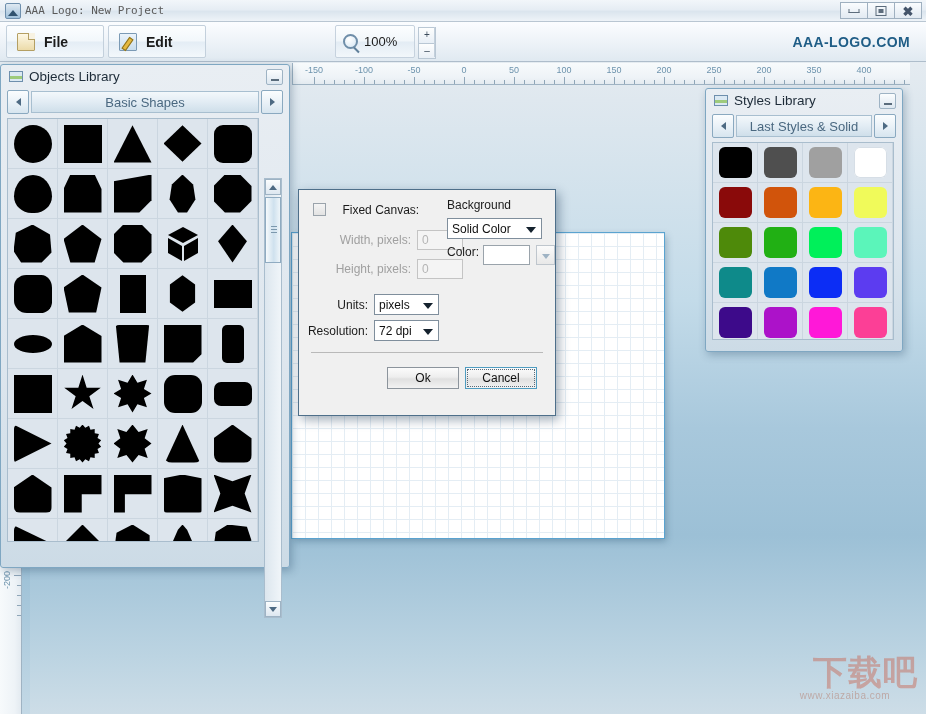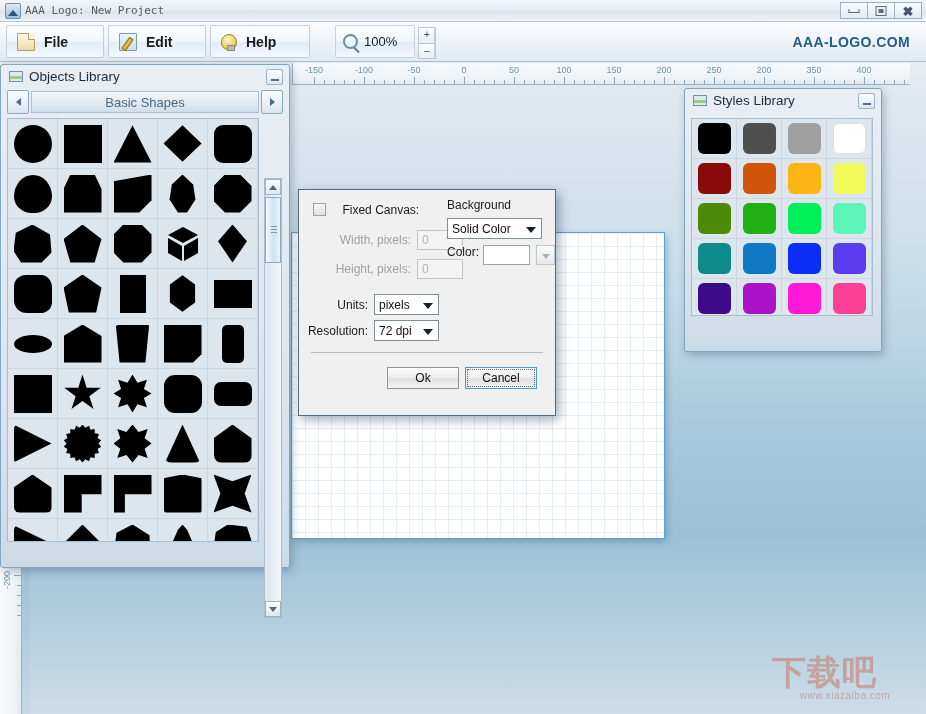--- a/index.html
+++ b/index.html
@@ -198,21 +198,21 @@
     position: absolute; left: 0px; top: 18px; width: 16px; height: 66px;
     background: linear-gradient(to right, #f6fafc, #cfe1ee 55%, #eef5f9);
     border: 1px solid #8fabc1;
   }
   .vscroll .thumb::after {
     content:""; position:absolute; left:5px; top:28px; width:6px; height:7px;
     background: repeating-linear-gradient(to bottom, #7c98ad 0 1px, transparent 1px 3px);
   }
 
   
-  #stylib { left: 684px; top: 88px; width: 198px; height: 264px; }
+  #stylib { left: 705px; top: 88px; width: 198px; height: 264px; }
   #stygrid { height: 198px; }
   #stygrid .sgrid { display: grid; grid-template-columns: repeat(4, 45px); }
   .scell {
     width: 45px; height: 40px; border-right: 1px solid #cbd6e0; border-bottom: 1px solid #cbd6e0;
     display: flex; align-items: center; justify-content: center;
   }
   .swatch { width: 33px; height: 31px; border-radius: 6px; }
 
   
   #dialog {
@@ -285,21 +285,21 @@
   .ico-editsel { width:16px; height:14px; background: linear-gradient(to bottom,#e9f2fa,#c6dcec); border:1px solid #7b9ab5; position: relative; }
   .ico-editsel::after { content:""; position:absolute; left:6px; top:1px; width:3px; height:11px; background:#e6b93e; border:1px solid #8b7223; transform: rotate(35deg); }
 
   
   #watermark {
     position: absolute; right: 8px; bottom: 8px; width: 146px; height: 52px;
     pointer-events: none; opacity: 0.55;
   }
   #watermark .wm-cn {
     font-size: 34px; font-weight: bold; color: #c9523a; letter-spacing: 1px;
-    line-height: 36px; text-align: left;
+    line-height: 36px; text-align: right;
     -webkit-text-stroke: 0px; opacity: 0.72;
   }
   #watermark .wm-url {
     font-size: 10px; color: #b06a55; text-align: center; letter-spacing: 0.5px; opacity: 0.8;
   }
 </style>
 </head>
 <body>
 
 <div id="app">
@@ -321,24 +321,20 @@
   </div>
 
   <div id="toolbar">
     <div class="tbtn" style="left:108px; width:98px;">
       <span class="ico ico-edit"></span>
       <span class="lbl">Edit</span>
     </div>
     <div class="tbtn" style="left:6px; width:98px;">
       <span class="ico ico-file"></span>
       <span class="lbl">File</span>
-    </div>
-    <div class="tbtn" style="left:210px; width:100px;">
-      <span class="ico ico-help"></span>
-      <span class="lbl">Help</span>
     </div>
 
     <div id="zoomgroup">
       <span class="ico ico-zoom"></span>
       <span class="zval">100%</span>
       <span class="zsteps">
         <span class="zstep">+</span>
         <span class="zstep">–</span>
       </span>
     </div>
@@ -602,20 +598,29 @@
         </span>
     </div>
   </div>
 
   <div class="panel" id="stylib">
     <div class="panel-head">
       <span class="ph-icon"></span>
       <span class="ph-title">Styles Library</span>
       <span class="ph-min"></span>
     </div>
+    <div class="catbar">
+      <span class="catarrow left">
+          <i></i>
+        </span>
+      <span class="cattitle">Last Styles &amp; Solid</span>
+      <span class="catarrow right">
+          <i></i>
+        </span>
+    </div>
     <div class="gridbox" id="stygrid" style="width:182px;">
       <div class="sgrid">
           <div class="scell">
             <div class="swatch" style="background: rgb(0, 0, 0);"></div>
           </div>
           <div class="scell">
             <div class="swatch" style="background: rgb(79, 79, 79);"></div>
           </div>
           <div class="scell">
             <div class="swatch" style="background: rgb(160, 160, 160);"></div>

